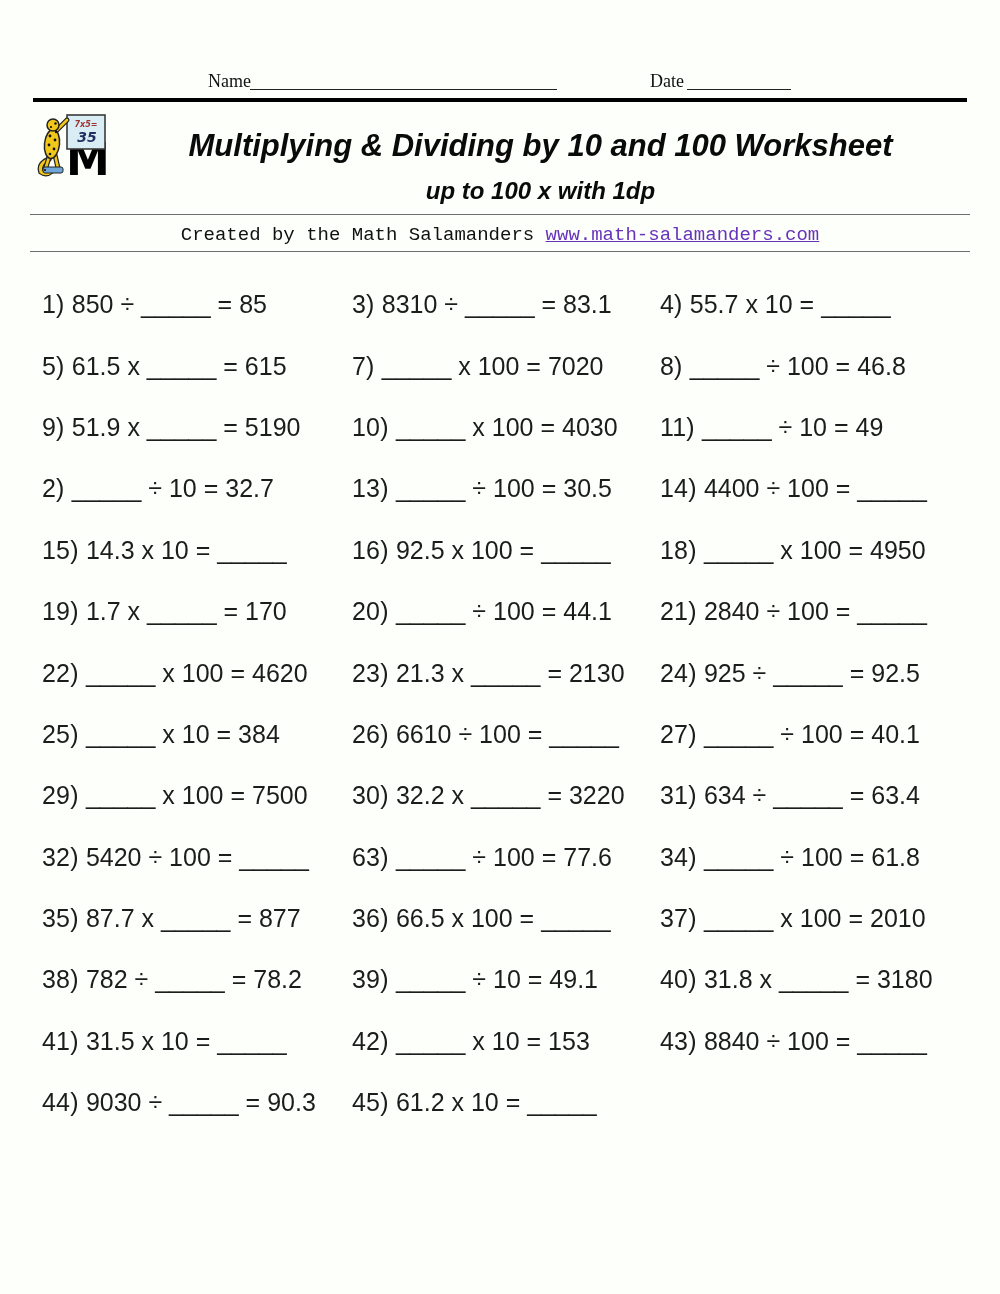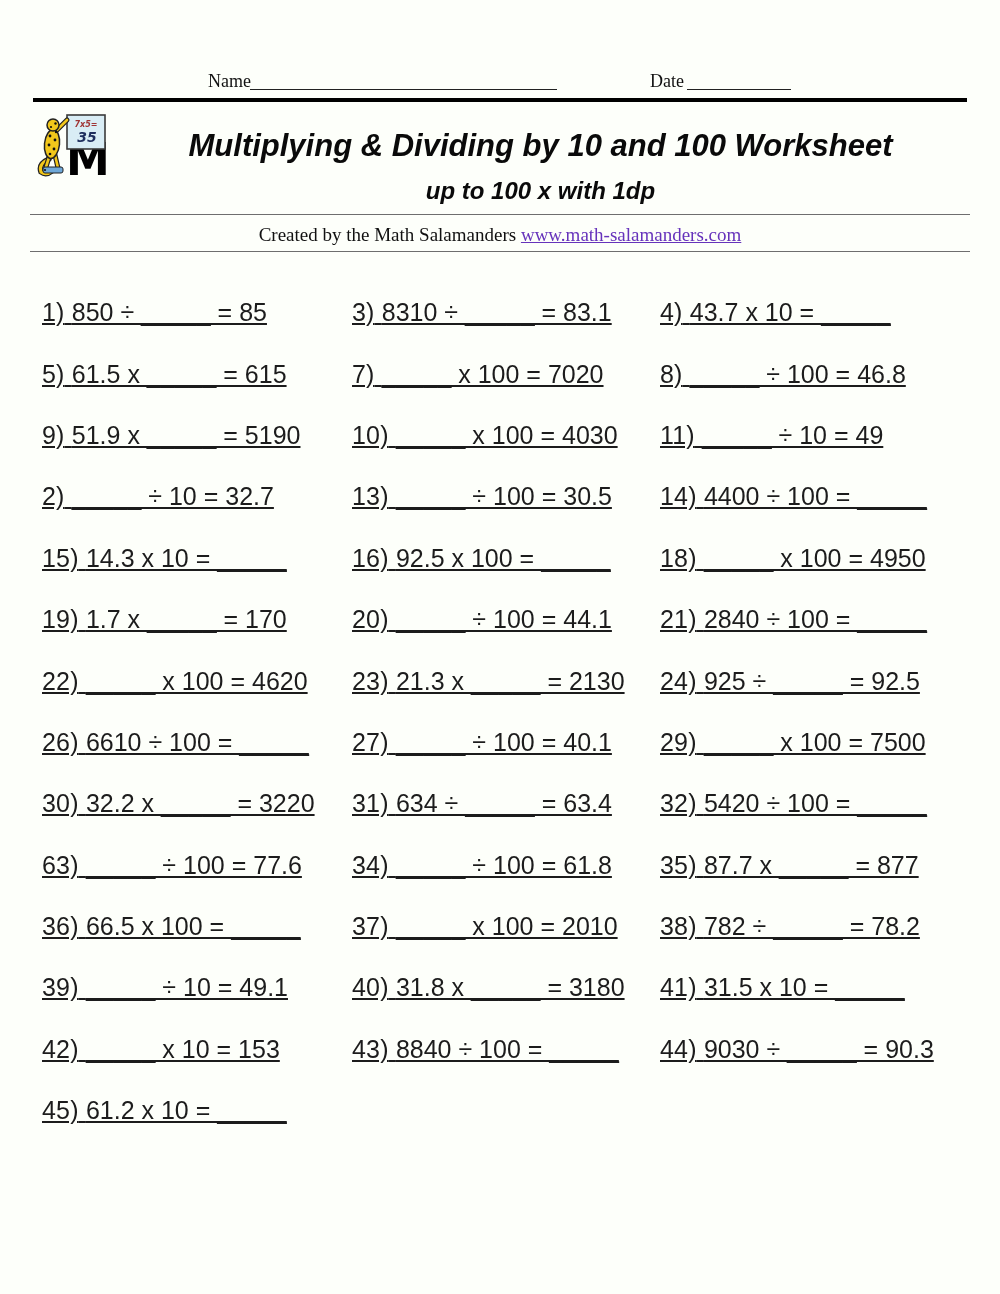--- a/index.html
+++ b/index.html
@@ -30,31 +30,30 @@
   .title{
     font-size:31px;font-weight:bold;font-style:italic;letter-spacing:0px;
     color:#0a0a0a;white-space:nowrap;
   }
   .subtitle{
     margin-top:13px;font-size:24px;font-weight:bold;font-style:italic;color:#0a0a0a;
   }
   
   .credit{
     position:absolute;top:224px;left:0;width:1000px;text-align:center;
-    font-family:Liberation Serif, serif;font-size:19px;color:#111;
+    font-family:Liberation Mono, monospace;font-size:19px;color:#111;
   }
   .credit a{color:#6633bb;text-decoration:underline;cursor:pointer;}
   
   .problems{
-    position:absolute;left:42px;top:282px;
+    position:absolute;left:42px;top:274px;
     display:grid;
     grid-template-columns:310px 308px 340px;
     grid-auto-rows:61.4px;
     align-items:center;
-    text-decoration:underline;
   }
   .problem{
     font-size:25px;color:#1c1c1c;white-space:nowrap;
     letter-spacing:0.2px;
   }
   .problem .blankish{letter-spacing:0;}
 </style>
 </head>
 <body>
 
@@ -119,21 +118,21 @@
 </div>
 
 <div class="rule-thin" id="rule2"></div>
 
 <div class="problems">
   <div class="problem"><span>1)</span> <span class="blankish">850 ÷ _____ = 85</span></div>
 
 
   <div class="problem"><span>3)</span> <span class="blankish">8310 ÷ _____ = 83.1</span></div>
 
-  <div class="problem"><span>4)</span> <span class="blankish">43.7 x 10 = _____</span></div>
+  <div class="problem"><span>4)</span> <span class="blankish">55.7 x 10 = _____</span></div>
 
   <div class="problem"><span>5)</span> <span class="blankish">61.5 x _____ = 615</span></div>
 
 
   <div class="problem"><span>7)</span> <span class="blankish">_____ x 100 = 7020</span></div>
 
   <div class="problem"><span>8)</span> <span class="blankish">_____ ÷ 100 = 46.8</span></div>
 
   <div class="problem"><span>9)</span> <span class="blankish">51.9 x _____ = 5190</span></div>
 
@@ -159,20 +158,21 @@
   <div class="problem"><span>20)</span> <span class="blankish">_____ ÷ 100 = 44.1</span></div>
 
   <div class="problem"><span>21)</span> <span class="blankish">2840 ÷ 100 = _____</span></div>
 
   <div class="problem"><span>22)</span> <span class="blankish">_____ x 100 = 4620</span></div>
 
   <div class="problem"><span>23)</span> <span class="blankish">21.3 x _____ = 2130</span></div>
 
   <div class="problem"><span>24)</span> <span class="blankish">925 ÷ _____ = 92.5</span></div>
 
+  <div class="problem"><span>25)</span> <span class="blankish">_____ x 10 = 384</span></div>
 
   <div class="problem"><span>26)</span> <span class="blankish">6610 ÷ 100 = _____</span></div>
 
   <div class="problem"><span>27)</span> <span class="blankish">_____ ÷ 100 = 40.1</span></div>
 
 
   <div class="problem"><span>29)</span> <span class="blankish">_____ x 100 = 7500</span></div>
 
   <div class="problem"><span>30)</span> <span class="blankish">32.2 x _____ = 3220</span></div>
 

